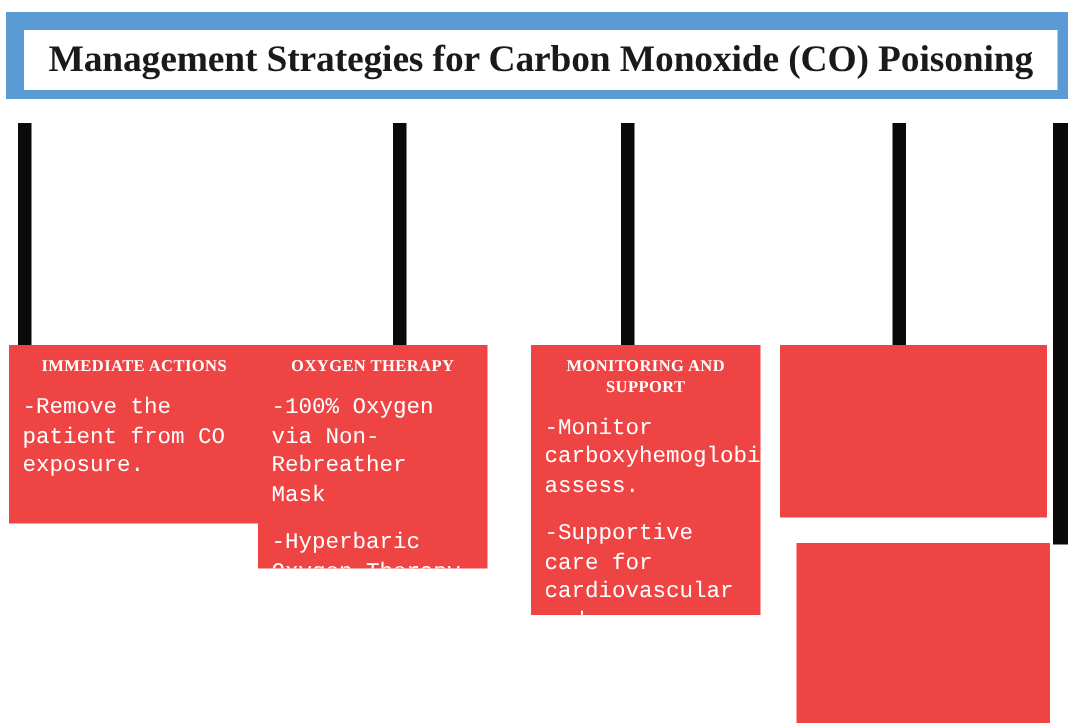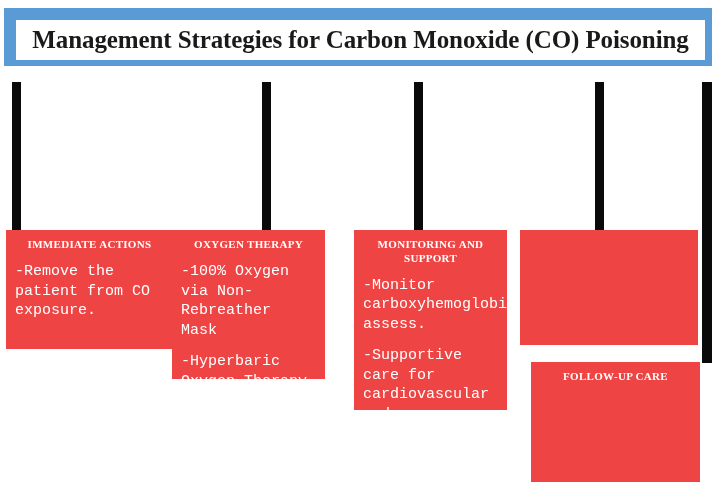--- a/index.html
+++ b/index.html
@@ -120,16 +120,15 @@
     <div class="stage-body">
       <p class="bullet">-Monitor carboxyhemoglobin assess.</p>
       <p class="bullet">-Supportive care for cardiovascular and respiratory complications.</p>
     </div>
   </div>
 
   <div class="stage-box" style="left:520px; top:230px; width:178px; height:115px;">
   </div>
 
   <div class="stage-box" style="left:531px; top:362px; width:169px; height:125px;">
-    <div class="stage-header hdr-center">FOLLOW-UP CARE</div>
   </div>
 
 </div>
 
 </body></html>

